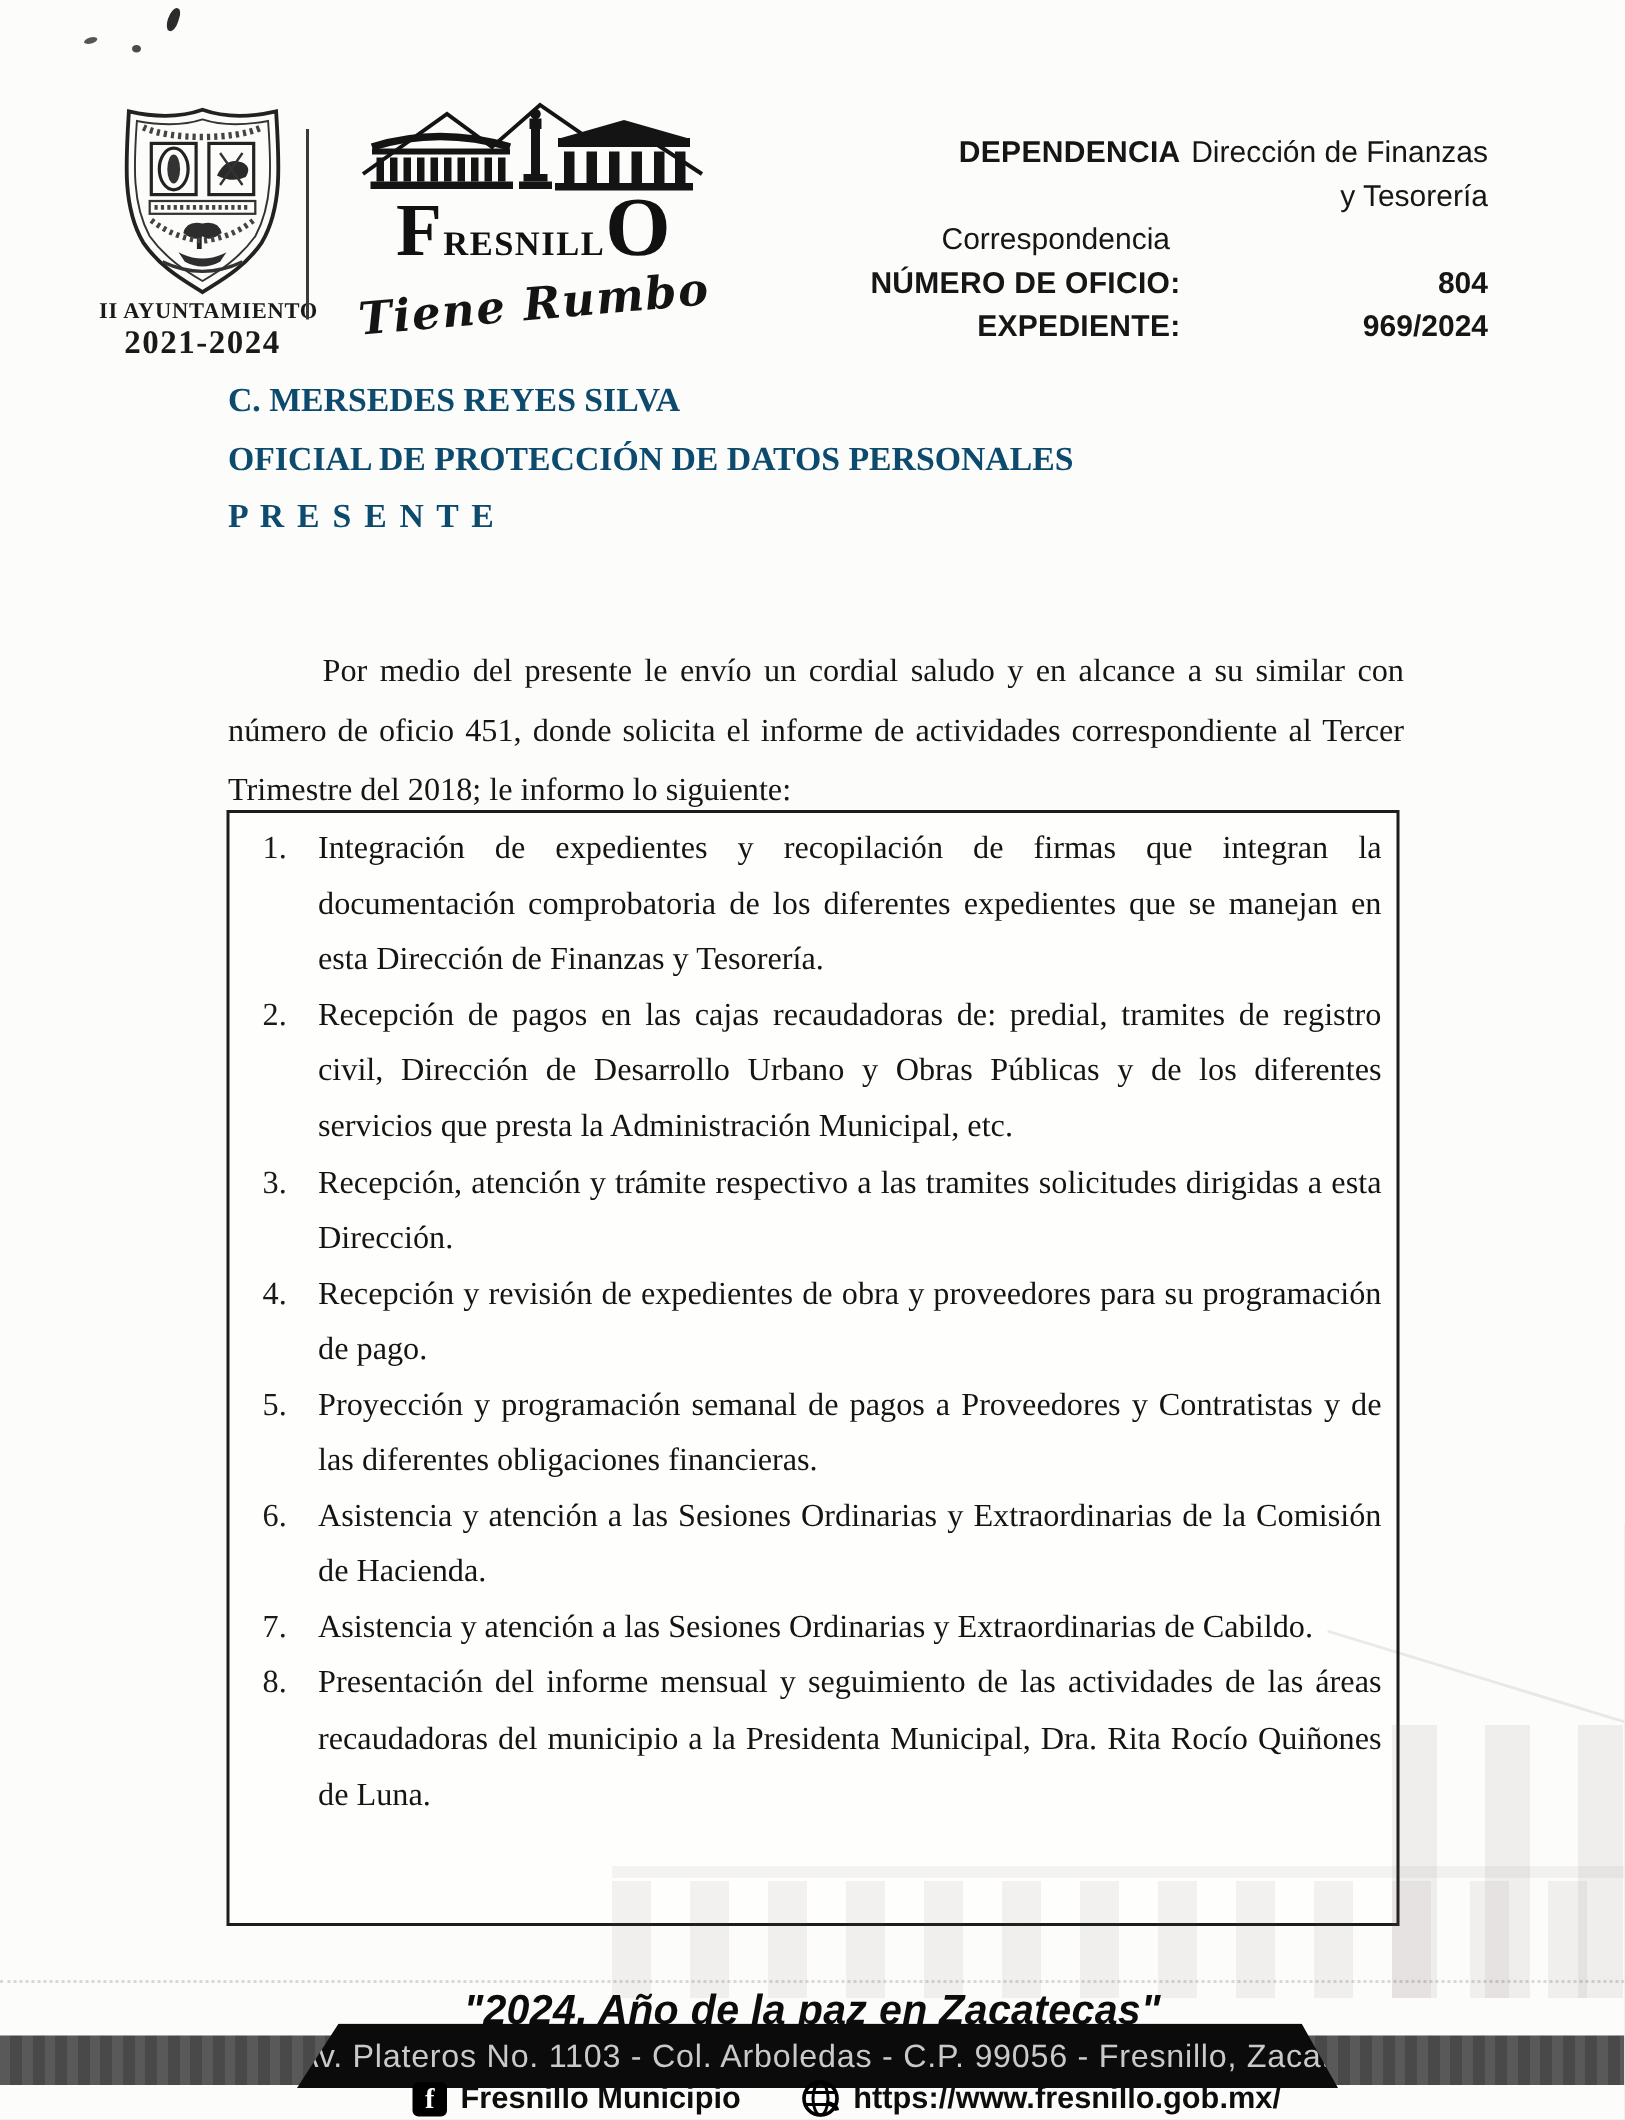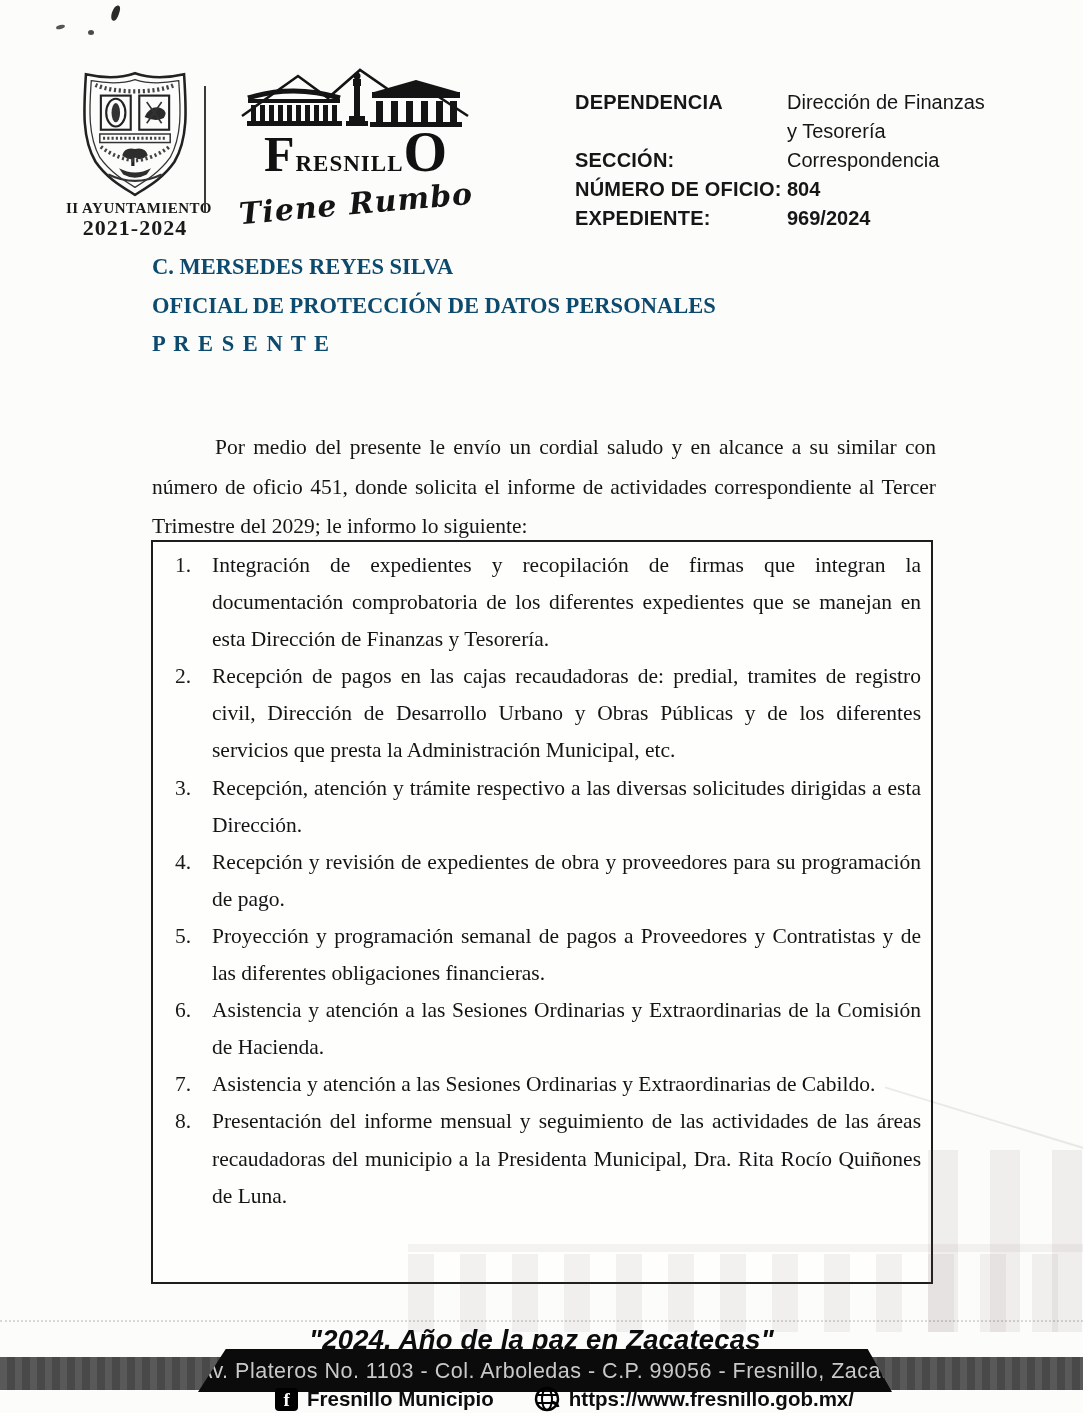--- a/index.html
+++ b/index.html
@@ -21,21 +21,21 @@
   .logo-divider{position:absolute;left:204px;top:86px;width:2px;height:127px;background:#3a3a3a;}
   .brand-block{position:absolute;left:236px;top:68px;width:240px;text-align:center;}
   .brand-block svg{display:block;margin:0 auto;}
   .wordmark{margin-top:-4px;line-height:40px;white-space:nowrap;letter-spacing:1px;font-weight:bold;color:#111;}
   .wordmark .cap{font-size:50px;}
   .wordmark .mid{font-size:23px;}
   .wordmark .capO{font-size:56px;}
   .tagline{font-family:"DejaVu Serif", serif;font-style:italic;font-weight:bold;
     font-size:30px;transform:rotate(-5deg);margin-top:0px;color:#141414;letter-spacing:1px;}
   .info-block{position:absolute;left:575px;top:88px;width:430px;
-    font-family:"Liberation Sans", sans-serif;font-size:20px;line-height:29px;color:#161616;}
+    font-family:"Liberation Sans", sans-serif;font-size:20px;line-height:29px;color:#161616;text-align:right;}
   .info-row{display:flex;align-items:flex-start;}
   .info-label{width:212px;flex:none;font-weight:bold;letter-spacing:.2px;}
   .info-value{flex:1;max-width:205px;}
   .info-value.strong{font-weight:bold;}
   
   .recipient{position:absolute;left:152px;top:248px;font-weight:bold;font-size:22.5px;line-height:38.5px;color:#0c4a6e;}
   .recipient .presente{letter-spacing:1.5px;}
   
   .body-par{position:absolute;left:152px;top:428px;width:784px;font-size:21.5px;line-height:39.5px;
     text-align:justify;text-indent:63px;color:#151515;}
@@ -148,54 +148,53 @@
     <div class="wordmark"><span class="cap">F</span><span class="mid">RESNILL</span><span class="capO">O</span></div>
     <div class="tagline">Tiene Rumbo</div>
   </div>
 
   <div class="info-block">
     <div class="info-row">
       <div class="info-label">DEPENDENCIA</div>
       <div class="info-value">Dirección de Finanzas y Tesorería</div>
     </div>
     <div class="info-row">
-      <div class="info-label">SECCIÓN:</div>
       <div class="info-value">Correspondencia</div>
     </div>
     <div class="info-row">
       <div class="info-label">NÚMERO DE OFICIO:</div>
       <div class="info-value strong">804</div>
     </div>
     <div class="info-row">
       <div class="info-label">EXPEDIENTE:</div>
       <div class="info-value strong">969/2024</div>
     </div>
   </div>
 
   <div class="recipient">
     <div>C. MERSEDES REYES SILVA</div>
     <div>OFICIAL DE PROTECCIÓN DE DATOS PERSONALES</div>
     <div class="presente">P R E S E N T E</div>
   </div>
 
-  <div class="body-par">Por medio del presente le envío un cordial saludo y en alcance a su similar con número de oficio 451, donde solicita el informe de actividades correspondiente al Tercer Trimestre del 2029; le informo lo siguiente:</div>
+  <div class="body-par">Por medio del presente le envío un cordial saludo y en alcance a su similar con número de oficio 451, donde solicita el informe de actividades correspondiente al Tercer Trimestre del 2018; le informo lo siguiente:</div>
 
   <div class="activity-table">
     <div class="items-cell">
       <div class="item">
         <div class="num">1.</div>
         <div class="txt">Integración de expedientes y recopilación de firmas que integran la documentación comprobatoria de los diferentes expedientes que se manejan en esta Dirección de Finanzas y Tesorería.</div>
       </div>
       <div class="item">
         <div class="num">2.</div>
         <div class="txt">Recepción de pagos en las cajas recaudadoras de: predial, tramites de registro civil, Dirección de Desarrollo Urbano y Obras Públicas y de los diferentes servicios que presta la Administración Municipal, etc.</div>
       </div>
       <div class="item">
         <div class="num">3.</div>
-        <div class="txt">Recepción, atención y trámite respectivo a las diversas solicitudes dirigidas a esta Dirección.</div>
+        <div class="txt">Recepción, atención y trámite respectivo a las tramites solicitudes dirigidas a esta Dirección.</div>
       </div>
       <div class="item">
         <div class="num">4.</div>
         <div class="txt">Recepción y revisión de expedientes de obra y proveedores para su programación de pago.</div>
       </div>
       <div class="item">
         <div class="num">5.</div>
         <div class="txt">Proyección y programación semanal de pagos a Proveedores y Contratistas y de las diferentes obligaciones financieras.</div>
       </div>
       <div class="item">

